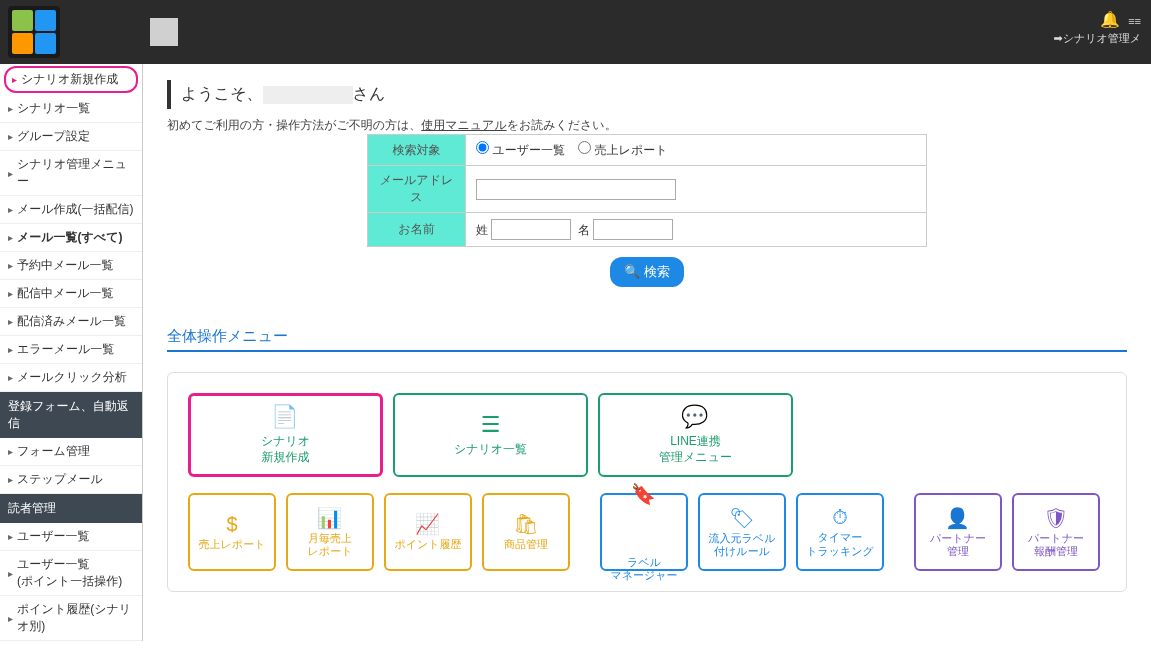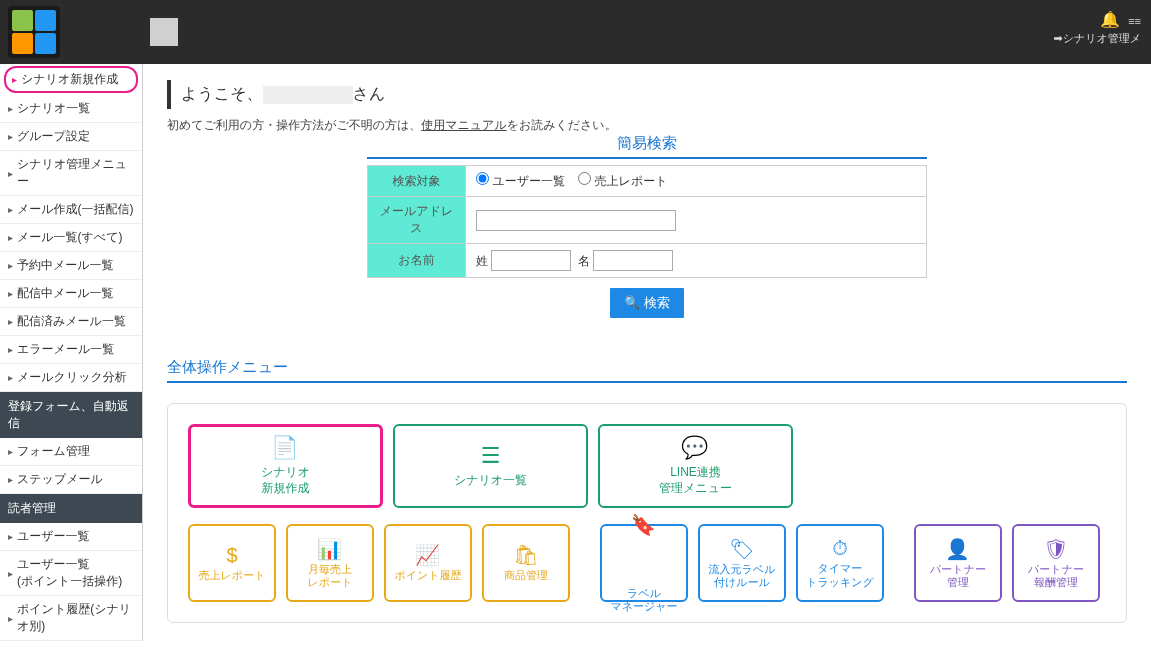--- a/index.html
+++ b/index.html
@@ -35,21 +35,21 @@
 
 
 .qs-wrap { width: 560px; margin: 0 auto 40px; }
 .qs-title { text-align: center; color: #1976d2; font-size: 15px; border-bottom: 2px solid #1976d2; padding-bottom: 4px; margin-bottom: 6px; }
 .qs-table { width: 100%; border-collapse: collapse; }
 .qs-table td { border: 1px solid #ccc; padding: 6px 10px; font-size: 12px; }
 .qs-table td.lbl { background: #5eead4; width: 98px; text-align: center; color: #555; }
 .qs-table input[type=text] { border: 1px solid #aaa; padding: 2px 4px; }
 .qs-detail { margin-top: 6px; font-size: 13px; color: #333; }
 .qs-btn-row { text-align: center; margin-top: 10px; }
-.qs-btn { background: #1e88e5; color: #fff; border: none; padding: 6px 14px; border-radius: 1px; font-size: 13px; cursor: pointer; }
+.qs-btn { background: #1e88e5; color: #fff; border: none; padding: 6px 14px; border-radius: 12px; font-size: 13px; cursor: pointer; }
 
 
 .menu-title { color: #1976d2; font-size: 15px; border-bottom: 2px solid #1976d2; padding-bottom: 4px; margin-bottom: 20px; width: 100%; }
 .menu-panel { border: 1px solid #ddd; border-radius: 6px; padding: 20px; }
 
 .row1 { display: flex; gap: 10px; margin-bottom: 16px; }
 .big-card { flex: 0 0 195px; height: 84px; border: 2px solid #1a9e6b; border-radius: 6px; display: flex; flex-direction: column; align-items: center; justify-content: center; color: #1a9e6b; cursor: pointer; }
 .big-card.highlight { border: 3px solid #e91e8c; }
 .big-card .ic { font-size: 22px; margin-bottom: 4px; }
 .big-card .t { font-size: 12px; text-align: center; line-height: 1.3; }
@@ -97,21 +97,21 @@
       <div class="side-item">
         <span class="arr">▸</span>
         <span style="white-space: pre-line;">シナリオ管理メニュー</span>
       </div>
       <div class="side-item">
         <span class="arr">▸</span>
         <span style="white-space: pre-line;">メール作成(一括配信)</span>
       </div>
       <div class="side-item">
         <span class="arr">▸</span>
-        <span style="white-space: pre-line;">メール一覧(すべて)</span>
+        <span style="white-space: pre-line; font-weight: bold;">メール一覧(すべて)</span>
       </div>
       <div class="side-item">
         <span class="arr">▸</span>
         <span style="white-space: pre-line;">予約中メール一覧</span>
       </div>
       <div class="side-item">
         <span class="arr">▸</span>
         <span style="white-space: pre-line;">配信中メール一覧</span>
       </div>
       <div class="side-item">
@@ -154,21 +154,20 @@
   <div class="main">
 
     <div class="welcome">
       <span>ようこそ、</span><span class="blank"></span><span>さん</span>
     </div>
     <div class="intro">
       <span>初めてご利用の方・操作方法がご不明の方は、</span><a href="#">使用マニュアル</a><span>をお読みください。</span>
     </div>
 
     <div class="qs-wrap">
-      <div class="qs-title">簡易検索</div>
       <table class="qs-table">
         <tbody>
             <tr>
           <td class="lbl">検索対象</td>
           <td>
             <label><input type="radio" name="t" checked="" style=""> <span>ユーザー一覧</span></label>
             &nbsp;&nbsp;
             <label><input type="radio" name="t" style=""> <span>売上レポート</span></label>
           </td>
         </tr>

